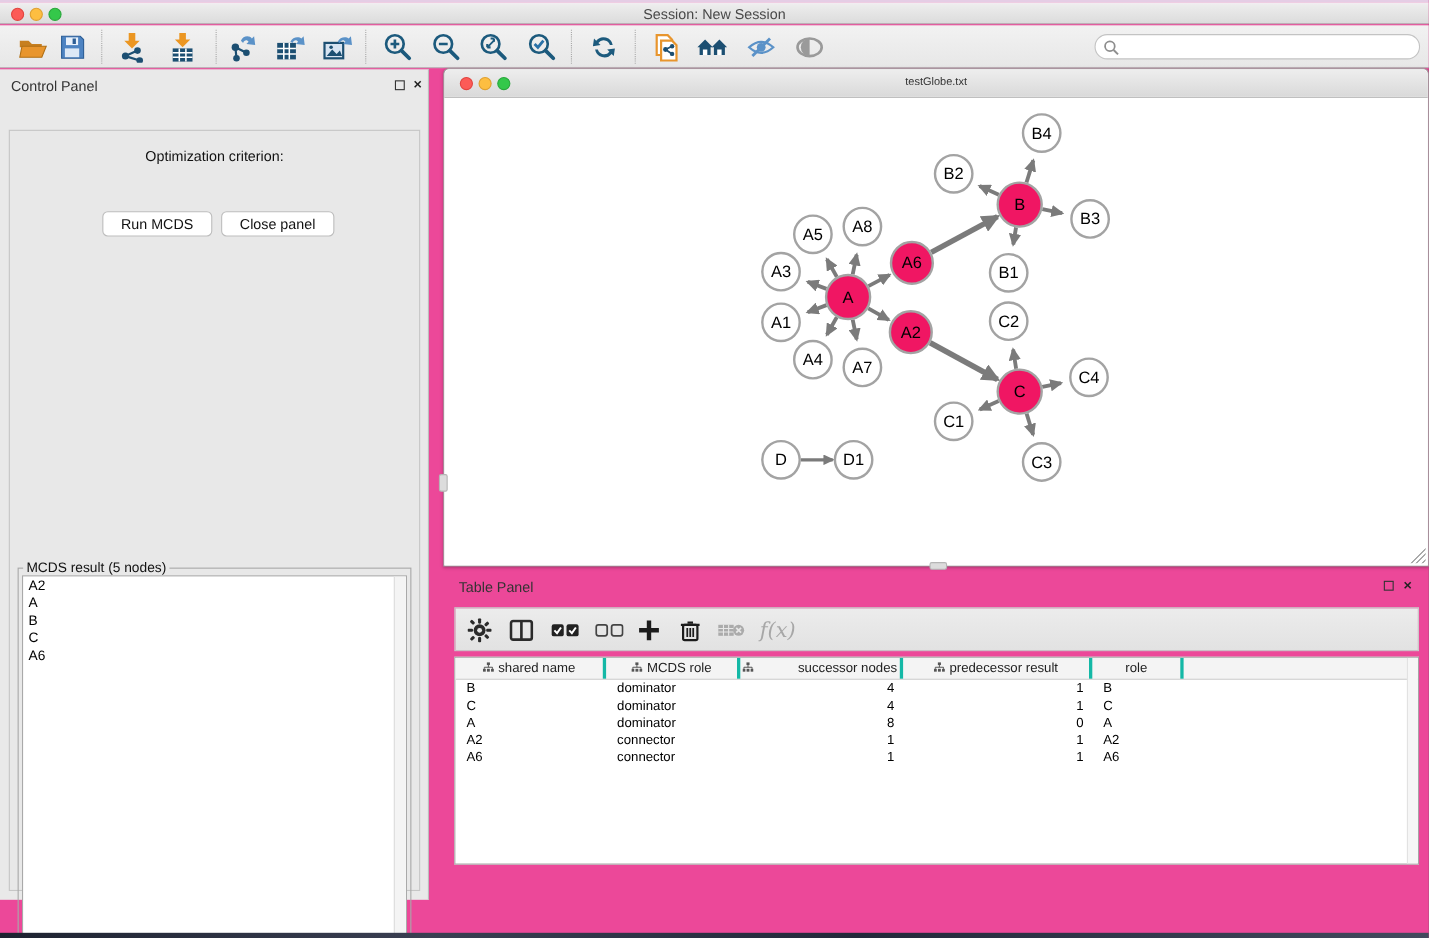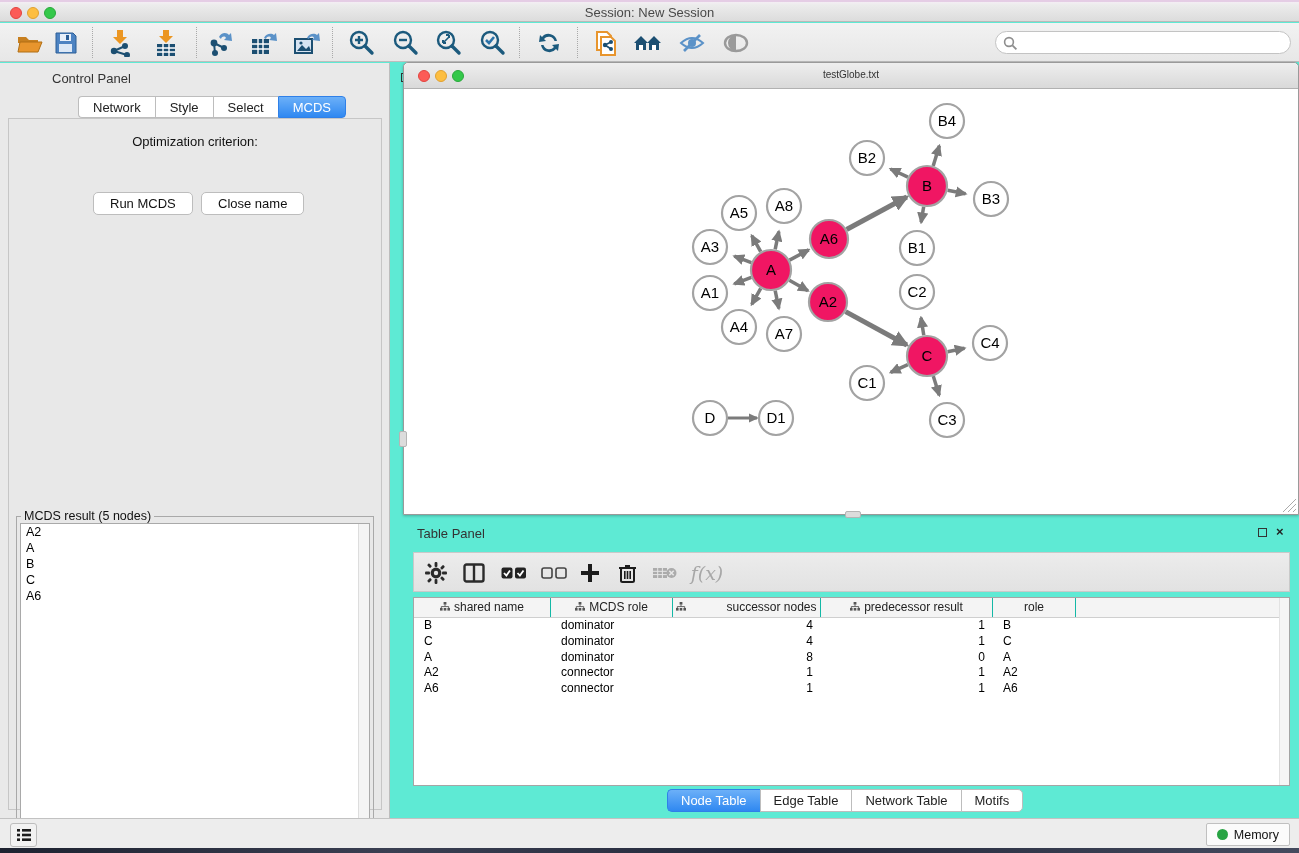--- a/index.html
+++ b/index.html
@@ -1,18 +1,18 @@
 <!DOCTYPE html>
 <html><head>
 <meta charset="utf-8">
 <style>
   * { margin:0; padding:0; box-sizing:border-box; }
   html,body { background:#555; }
   body { font-family:"Liberation Sans", sans-serif; }
-  #app { position:relative; width:1299px; height:853px; background:#5eead4; overflow:hidden;
+  #app { position:relative; width:1299px; height:853px; background:#ec4899; overflow:hidden;
          font-family:"Liberation Sans", sans-serif; color:#222; }
 
   
   .titlebar { position:absolute; left:0; top:0; width:1299px; height:22px;
     background:linear-gradient(#f4eef4 0%, #ececec 15%, #dcdcdc 100%);
     border-top:2px solid #e5cde5; border-bottom:1px solid #b9b9b9; }
   .titlebar .title { position:absolute; left:0; right:0; top:3px; text-align:center;
     font-size:13px; color:#494949; }
   .tl-dot { position:absolute; top:5px; width:12px; height:12px; border-radius:50%; }
   .tl-red { background:#fc5b57; border:1px solid #e2443f; }
@@ -25,21 +25,21 @@
   .tb-btn { position:absolute; top:3px; width:36px; height:33px; display:flex;
     align-items:center; justify-content:center; cursor:default; }
   .tb-sep { position:absolute; top:4px; height:31px; width:0;
     border-left:1px dotted #a9a9a9; }
   .searchbox { position:absolute; left:995px; top:8px; width:296px; height:23px;
     background:#fff; border:1px solid #c3c3c3; border-radius:12px; }
   .searchbox svg { position:absolute; left:7px; top:4px; }
 
   
   .control-panel { position:absolute; left:0; top:63px; width:390px; height:755px;
-    background:#e9e9e9; border-right:1px solid #bdbdbd;padding-left:42px; }
+    background:#e9e9e9; border-right:1px solid #bdbdbd; }
   .panel-header { position:relative; height:28px; }
   .panel-title { position:absolute; left:10px; top:8px; font-size:13px; color:#333; }
   .win-float { position:absolute; width:9px; height:9px; border:1.5px solid #333; top:10px; }
   .win-close { position:absolute; top:6px; font-size:13px; font-weight:bold; color:#222; }
 
   .cp-tabs { position:absolute; left:78px; top:33px; height:22px; display:flex; }
   .seg-tab { height:22px; padding:0 14px; background:#fff; border:1px solid #bdbdbd;
     border-right:none; font-size:13px; line-height:21px; color:#222; text-align:center; }
   .seg-tab:first-child { border-radius:4px 0 0 4px; }
   .seg-tab:last-child { border-right:1px solid #bdbdbd; border-radius:0 4px 4px 0; }
@@ -101,21 +101,21 @@
   .tp-toolbar { position:absolute; left:413px; top:552px; width:877px; height:40px;
     background:linear-gradient(#ececec,#e2e2e2); border:1px solid #c9c9c9; }
   .tp-btn { position:absolute; top:4px; width:32px; height:32px; display:flex;
     align-items:center; justify-content:center; }
   .fx { font-family:"DejaVu Serif", serif; font-style:italic; font-size:19px; color:#a7a7a7; }
 
   .data-table { position:absolute; left:413px; top:597px; width:877px; height:189px;
     background:#fff; border:1px solid #a5a5a5; overflow:hidden; }
   .dt-header { display:flex; height:20px; background:#f4f4f4; border-bottom:1px solid #cfcfcf; }
   .dt-hcell { font-size:12px; color:#222; line-height:19px; text-align:center;
-    border-right:1px solid #14b8a6; position:relative; display:flex;
+    border-right:3px solid #14b8a6; position:relative; display:flex;
     align-items:center; justify-content:center; gap:4px; }
   .dt-row { display:flex; height:15.8px; }
   .dt-cell { font-size:12px; color:#000; line-height:15.5px; white-space:nowrap;
     overflow:hidden; }
   .dt-scroll { position:absolute; right:0; top:0; bottom:0; width:10px;
     background:#f6f6f6; border-left:1px solid #e2e2e2; }
 
   .bottom-tabs { position:absolute; top:789px; height:23px; display:flex; left:667px; }
   .bt-tab { height:23px; padding:0 13px; background:#fff; border:1px solid #bdbdbd;
     border-right:none; font-size:13px; line-height:22px; color:#222; }
@@ -289,30 +289,24 @@
         </svg>
     </div>
   </div>
 
   <div class="control-panel">
     <div class="panel-header">
       <span class="panel-title">Control Panel</span>
       <span class="win-float" style="left:359px"></span>
       <span class="win-close" style="left:376px">×</span>
     </div>
-    <div class="cp-tabs" id="cp-tabs">
-        <div class="seg-tab">Network</div>
-        <div class="seg-tab">Style</div>
-        <div class="seg-tab">Select</div>
-        <div class="seg-tab active">MCDS</div>
-      </div>
     <div class="cp-content">
       <div class="opt-label">Optimization criterion:</div>
       <button class="cp-btn" style="left:84px">Run MCDS</button>
-      <button class="cp-btn" style="left:192px">Close name</button>
+      <button class="cp-btn" style="left:192px">Close panel</button>
       <div class="groupbox">
         <span class="groupbox-legend">MCDS result (5 nodes)</span>
         <div class="result-list" id="result-list">
           <div class="result-scroll"></div>
         <div class="result-item">A2</div>
             <div class="result-item">A</div>
             <div class="result-item">B</div>
             <div class="result-item">C</div>
             <div class="result-item">A6</div>
           </div>
@@ -606,39 +600,15 @@
           <div class="dt-cell" style="width: 137px; text-align: left; padding: 0px 0px 0px 10px;">A6</div>
           <div class="dt-cell" style="width: 122px; text-align: left; padding: 0px 0px 0px 10px;">connector</div>
           <div class="dt-cell" style="width: 148px; text-align: right; padding: 0px 8px 0px 0px;">1</div>
           <div class="dt-cell" style="width: 172px; text-align: right; padding: 0px 8px 0px 0px;">1</div>
           <div class="dt-cell" style="width: 83px; text-align: left; padding: 0px 0px 0px 10px;">A6</div>
         </div>
       </div>
     <div class="dt-scroll"></div>
   </div>
 
-  <div class="bottom-tabs" id="bottom-tabs">
-      <div class="bt-tab active">Node Table</div>
-      <div class="bt-tab">Edge Table</div>
-      <div class="bt-tab">Network Table</div>
-      <div class="bt-tab">Motifs</div>
-    </div>
-
-  <div class="statusbar">
-    <div class="list-btn">
-      <svg width="16" height="14" viewBox="0 0 16 14">
-          <g fill="#1c1c1c">
-            <rect x="1" y="1" width="3" height="2.6"></rect>
-            <rect x="6" y="1" width="9" height="2.6"></rect>
-            <rect x="1" y="5.7" width="3" height="2.6"></rect>
-            <rect x="6" y="5.7" width="9" height="2.6"></rect>
-            <rect x="1" y="10.4" width="3" height="2.6"></rect>
-            <rect x="6" y="10.4" width="9" height="2.6"></rect>
-          </g>
-        </svg>
-    </div>
-    <div class="memory-btn">
-      <span class="memory-dot"></span>
-      <span>Memory</span>
-    </div>
-  </div>
+
   <div class="wallpaper"></div>
 </div>
 
 </body></html>

